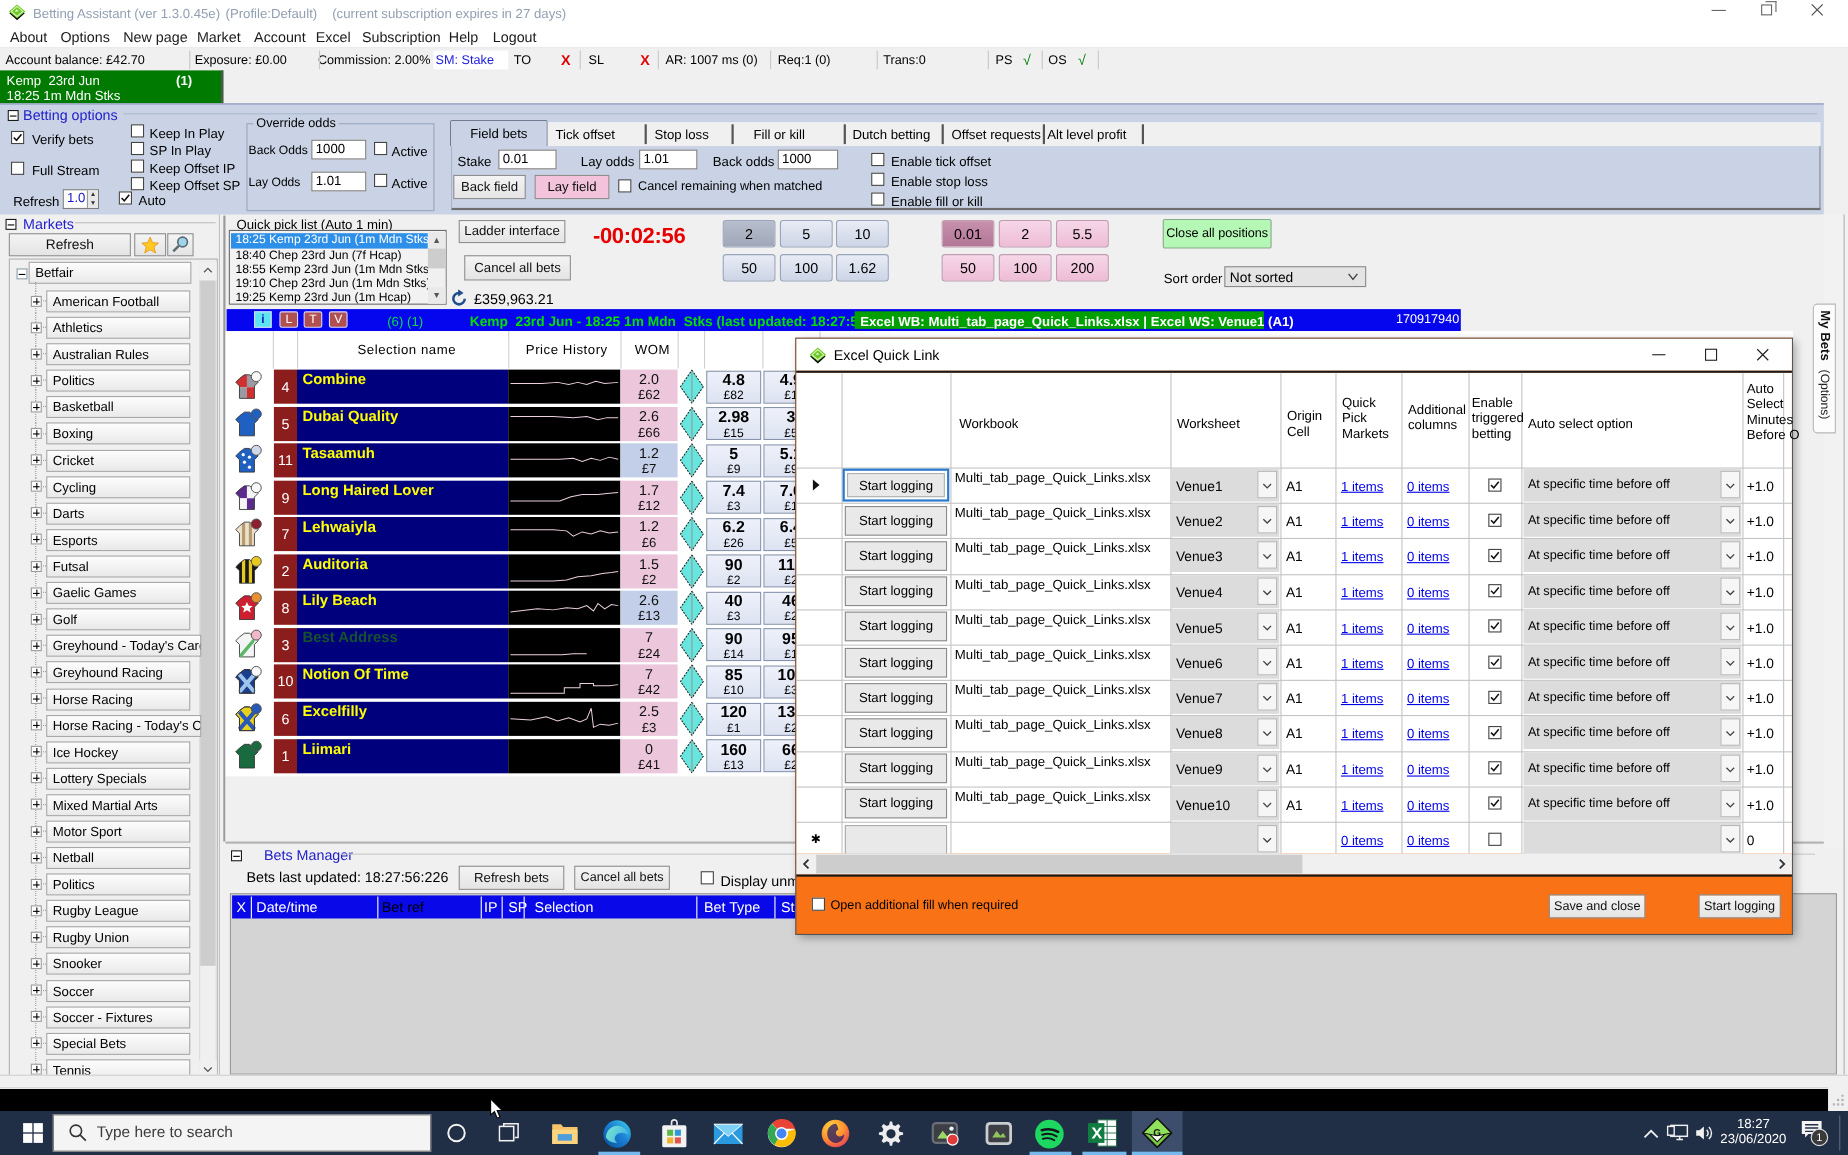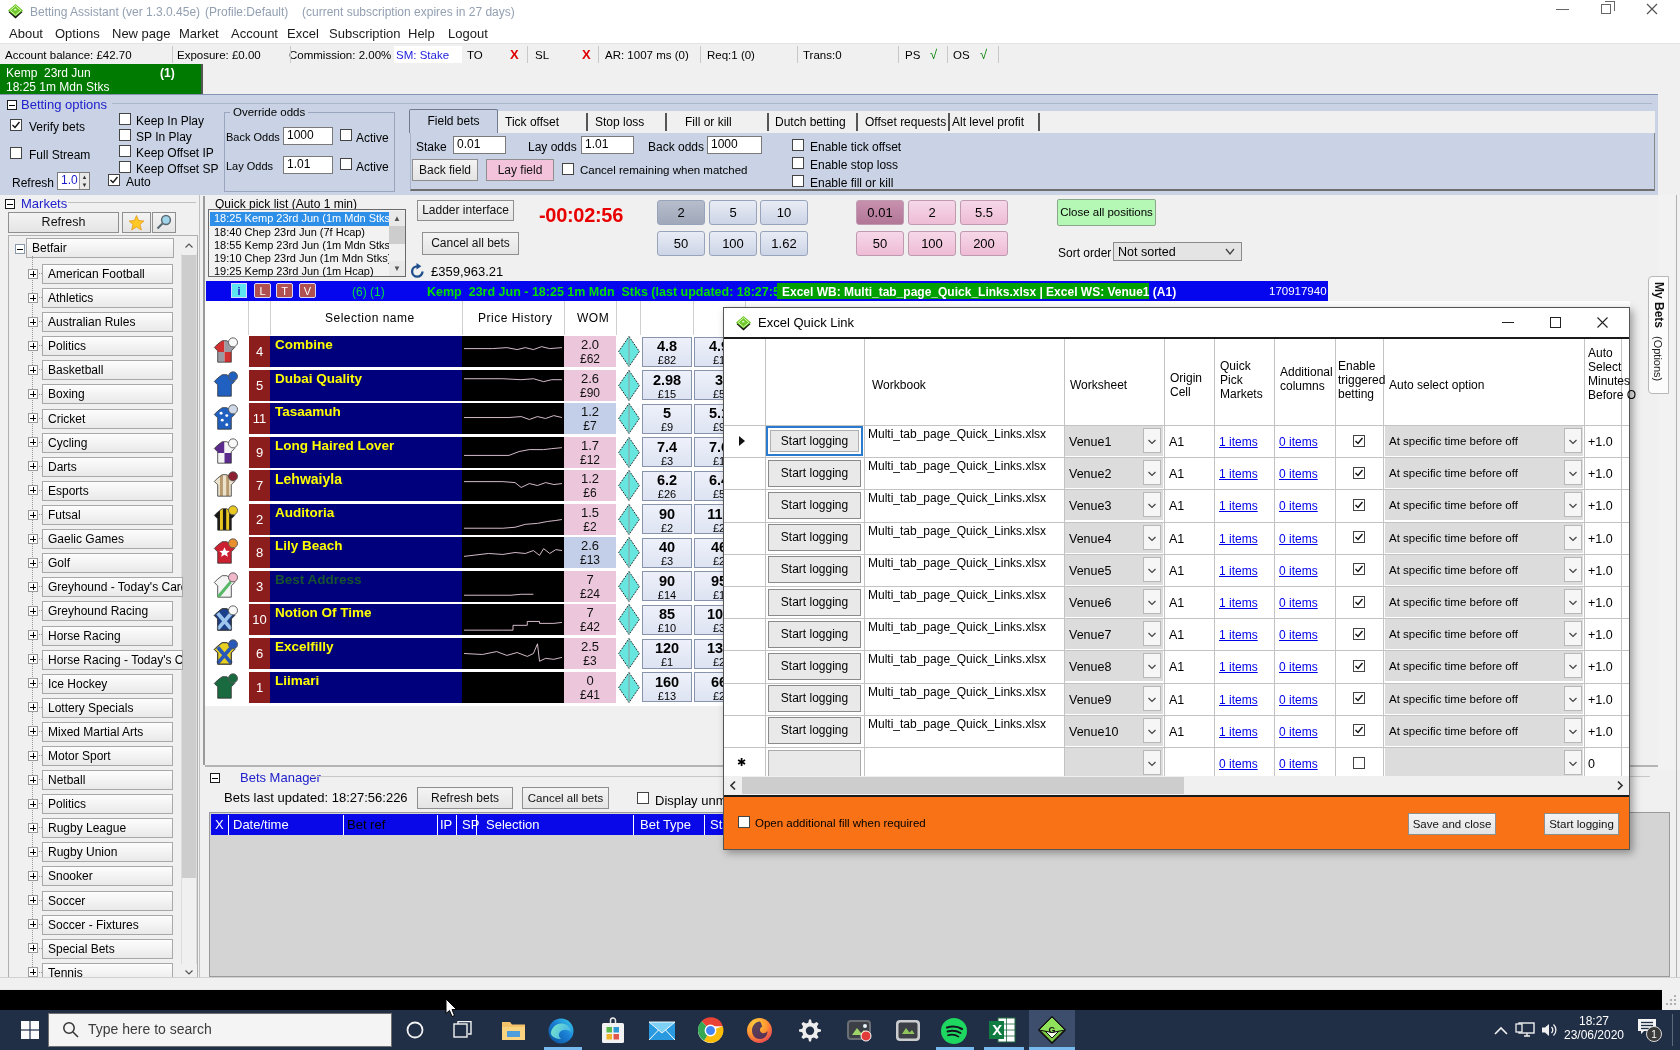--- a/index.html
+++ b/index.html
@@ -461,21 +461,21 @@
 <div class="a" style="left:249px;top:369.6px;width:21px;height:31.0px;background:#8c1d1d;color:#fff;font-size:13px;text-align:center;line-height:31px">5</div>
 <div class="a" style="left:270px;top:369.6px;width:192px;height:31.0px;background:#00007d"></div>
 <div class="tx" style="left:275px;top:370.6px;color:#ffff00;font-weight:bold;font-size:13.5px">Dubai Quality</div>
 <div class="a" style="left:462px;top:369.6px;width:102px;height:31.0px;background:#000">
 <svg width="102" height="31" viewBox="0 0 100 32" preserveAspectRatio="none">
       <polyline points="2,9 40,9 58,10 70,9 80,12 88,10 98,10" fill="none" stroke="#ecd0e0" stroke-width="0.9"></polyline>
     </svg>
 </div>
 <div class="a" style="left:564px;top:369.6px;width:52px;height:31.0px;background:#ecc7dc;text-align:center;color:#111">
     <div style="font-size:13px;margin-top:1px">2.6</div>
-    <div style="font-size:12px">£90</div>
+    <div style="font-size:12px">£66</div>
   </div>
 <svg class="a" style="left:617px;top:369.6px" width="24" height="31" viewBox="0 0 24 33">
     <path d="M12 0.5 L23 16.5 L12 32.5 L1 16.5 Z" fill="#66e6de" stroke="#222" stroke-width="1" stroke-dasharray="2 1.2"></path>
     <line x1="12" y1="1.5" x2="12" y2="31.5" stroke="#8aa" stroke-width="1.4"></line>
   </svg>
 <div class="a" style="left:642px;top:370.1px;width:50px;height:30.0px;background:linear-gradient(#eef1fa,#dde3f2);border:1px solid #8894ac;text-align:center">
     <div style="font-size:14.5px;font-weight:bold;margin-top:0.5px">2.98</div>
     <div style="font-size:11px">£15</div>
   </div>
 <div class="a" style="left:694px;top:370.1px;width:50px;height:30.0px;background:linear-gradient(#eef1fa,#dde3f2);border:1px solid #8894ac;text-align:center">

